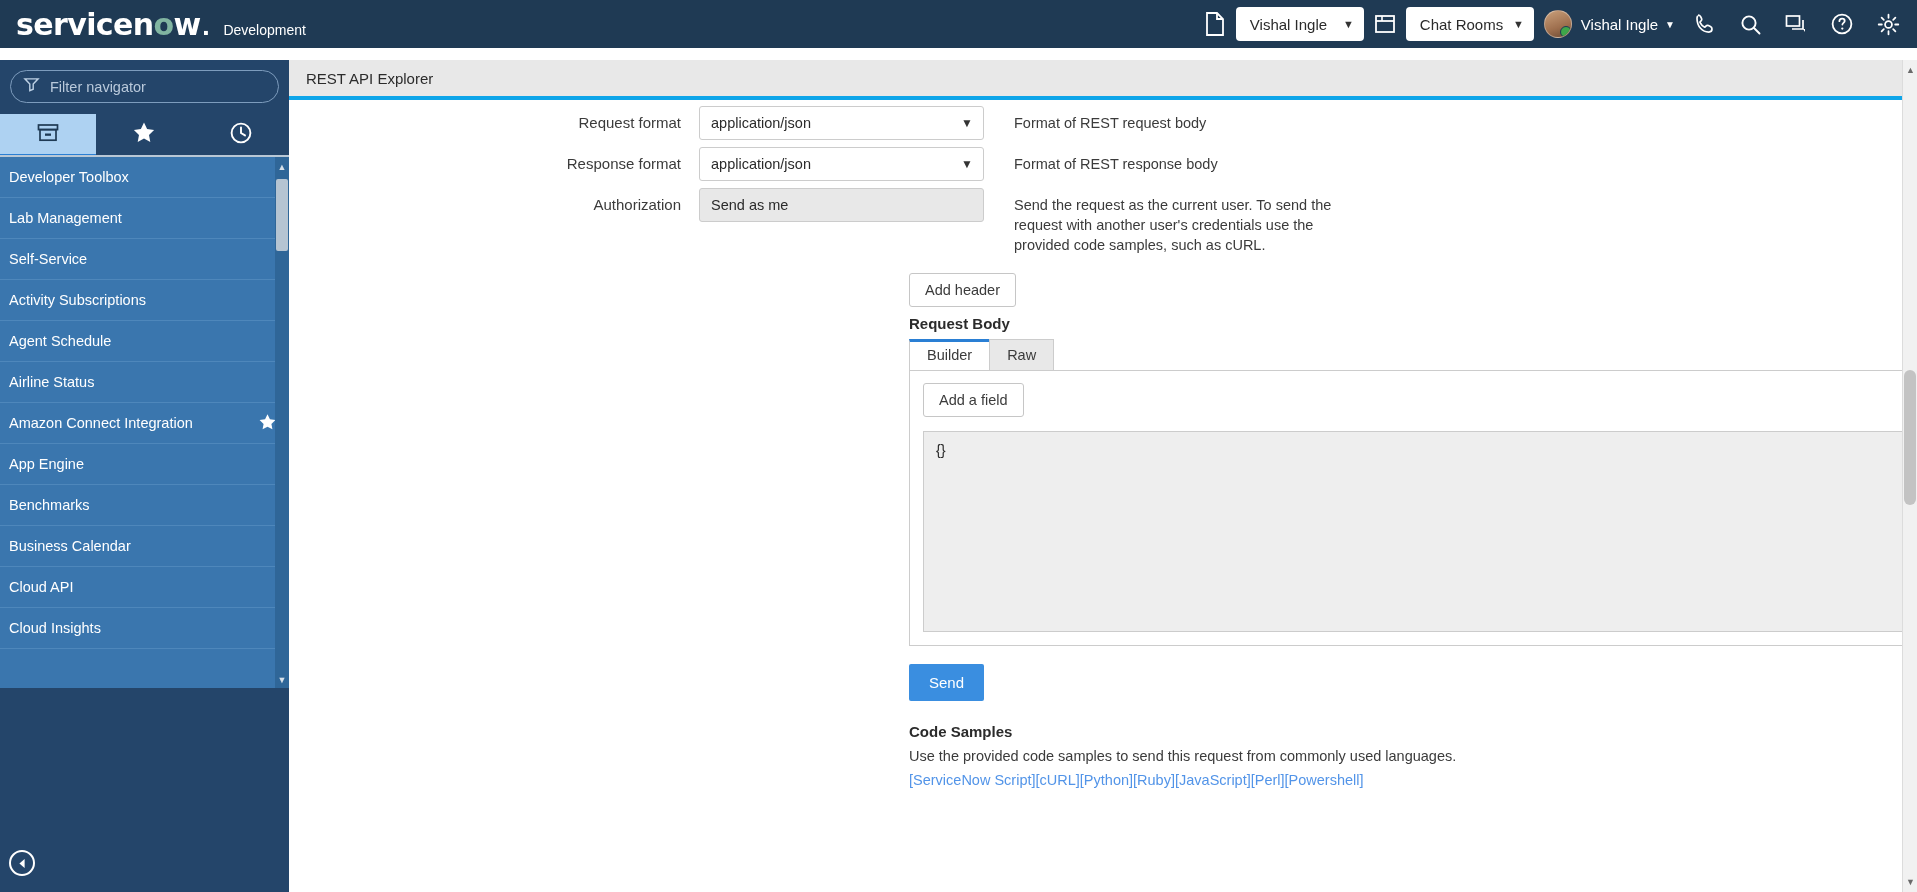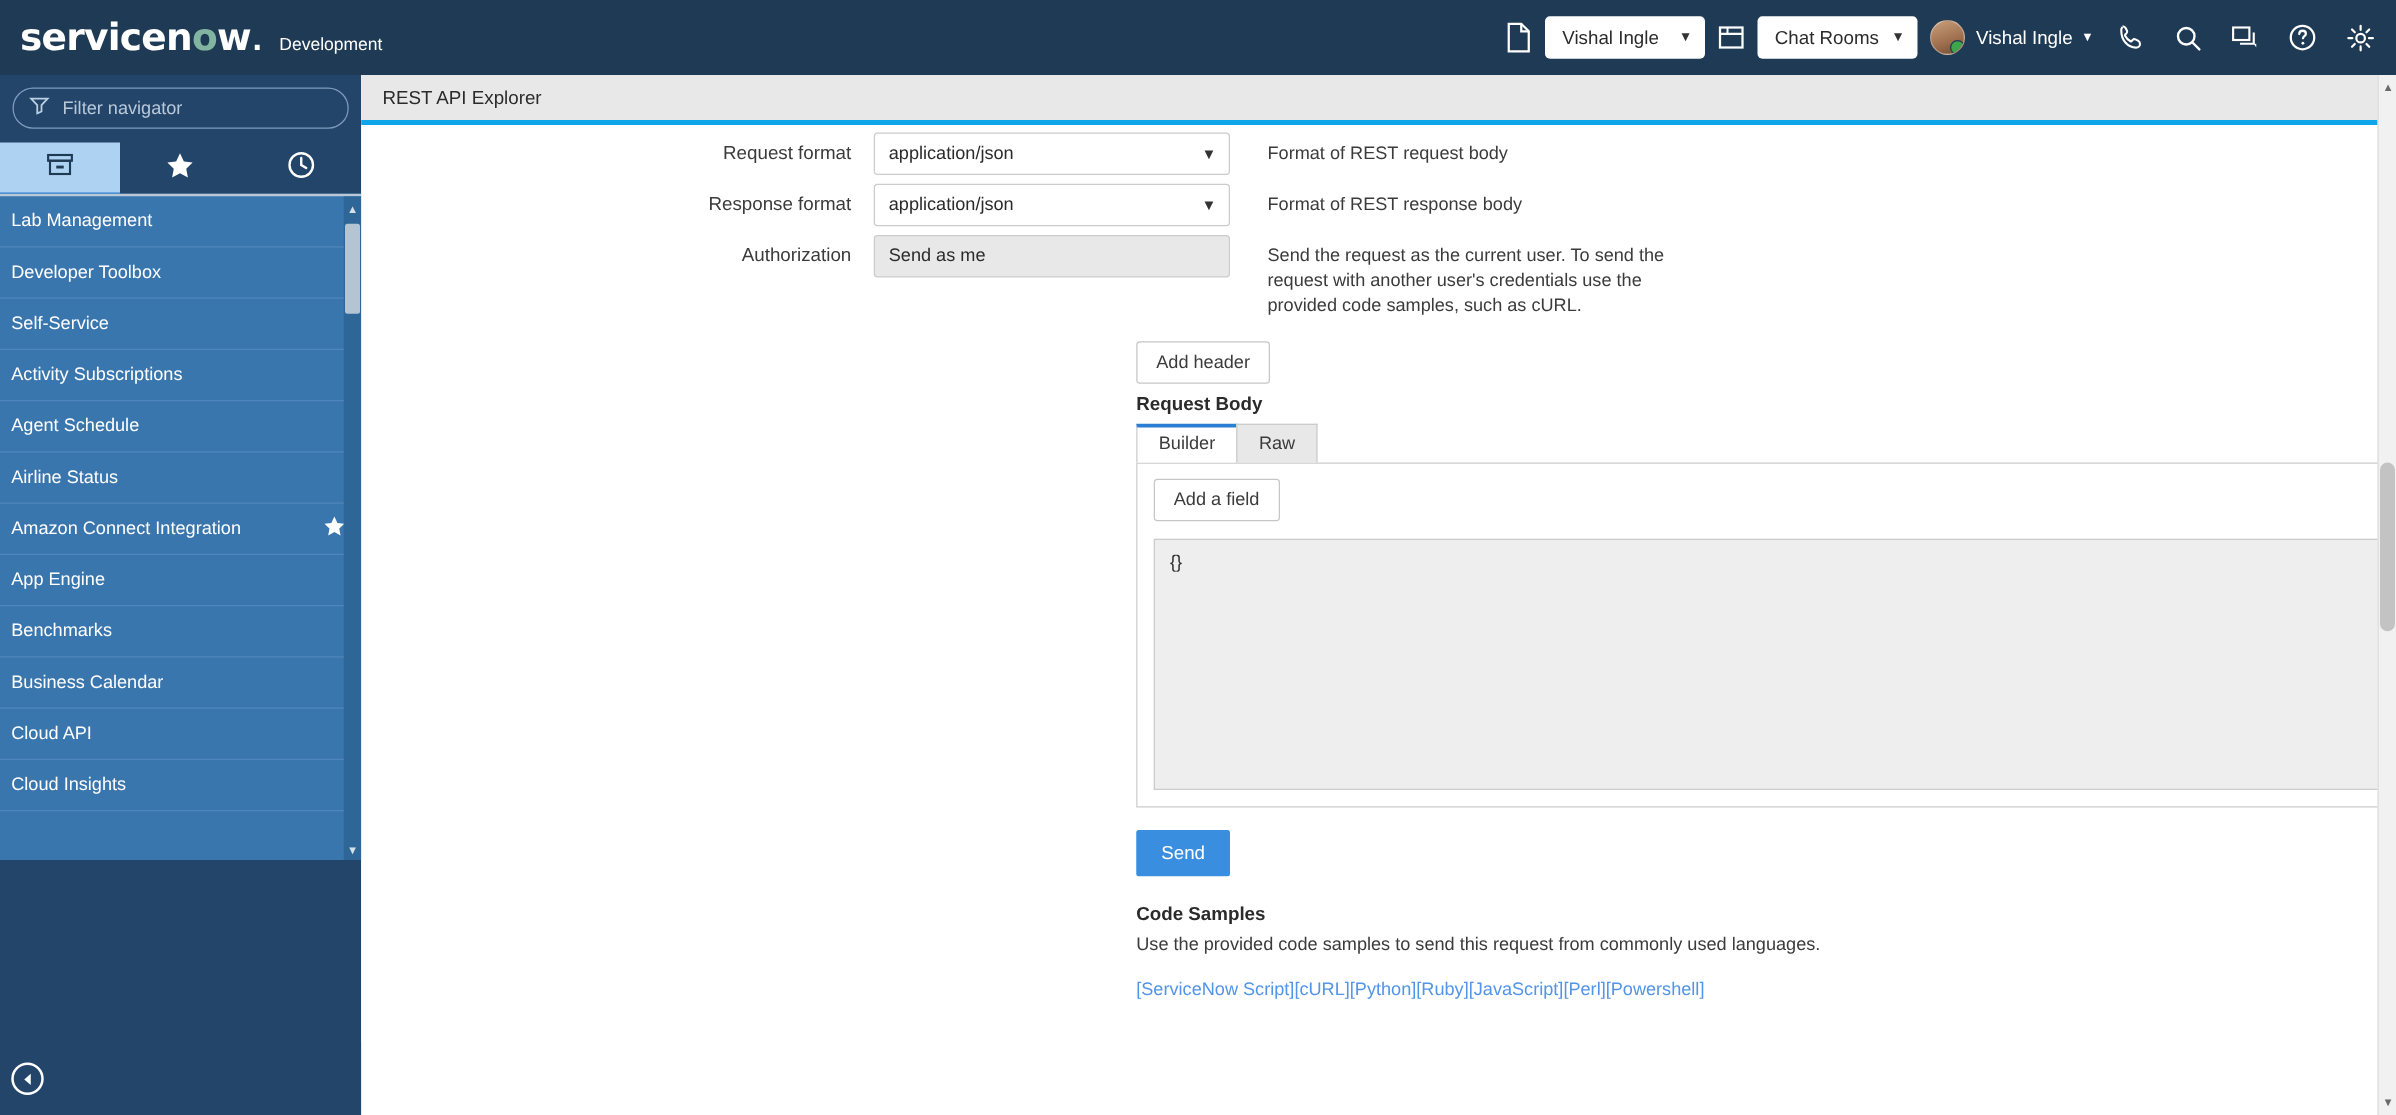--- a/index.html
+++ b/index.html
@@ -5,21 +5,21 @@
   * { box-sizing: border-box; margin: 0; padding: 0; }
   html, body {
     width: 1917px; height: 892px;
     font-family: "Liberation Sans", sans-serif;
     background: #ffffff; overflow: hidden;
   }
 
   
   .banner {
     position: absolute; top: 0; left: 0;
-    width: 1917px; height: 60px;
+    width: 1917px; height: 48px;
     background: #1f3a54;
     display: flex; align-items: center;
   }
   .logo-wrap { display: flex; align-items: baseline; padding-left: 16px; }
   .logo-text {
     font-size: 30px; font-weight: bold; color: #ffffff;
     letter-spacing: -0.6px; font-family: "DejaVu Sans", sans-serif;
   }
   .logo-o { color: #81b5a1; }
   .logo-dot { color: #ffffff; font-size: 22px; margin-left: 1px; }
@@ -190,21 +190,21 @@
     height: 201px; padding: 10px 12px; font-size: 14.5px; color: #2b2b2b;
     font-family: "Liberation Sans", sans-serif; overflow: auto;
   }
   .send-btn {
     margin-top: 18px; background: #3a8ee0; color: #ffffff; border: none;
     border-radius: 2px; font-size: 15px; padding: 10px 20px; cursor: pointer;
     font-family: "Liberation Sans", sans-serif;
     text-align: right;
   }
   .samples-p { font-size: 14.5px; color: #3b3b3b; margin-top: 8px; }
-  .samples-links { margin-top: 20px; font-size: 14.5px; }
+  .samples-links { margin-top: 8px; font-size: 14.5px; }
   .samples-links a {
     color: #5294e8; text-decoration: none; cursor: pointer;
   }
 
   
   .page-scroll {
     position: absolute; top: 60px; right: 0; width: 15px; height: 832px;
     background: #f1f1f1; border-left: 1px solid #dcdcdc;
   }
   .page-scroll-thumb {
@@ -340,24 +340,24 @@
           <circle cx="12" cy="12" r="9.4" stroke="#ffffff" stroke-width="1.9"></circle>
           <path d="M12 6.4V12l4 2.4" stroke="#ffffff" stroke-width="1.9" stroke-linecap="round"></path>
         </svg>
       </span>
     </div>
   </div>
 
   <div class="nav-list">
     <div class="nav-items-holder">
         <div class="nav-item">
+          <span>Developer Toolbox</span>
+        </div>
+        <div class="nav-item">
           <span>Lab Management</span>
-        </div>
-        <div class="nav-item">
-          <span>Developer Toolbox</span>
         </div>
         <div class="nav-item">
           <span>Self-Service</span>
         </div>
         <div class="nav-item">
           <span>Activity Subscriptions</span>
         </div>
         <div class="nav-item">
           <span>Agent Schedule</span>
         </div>

